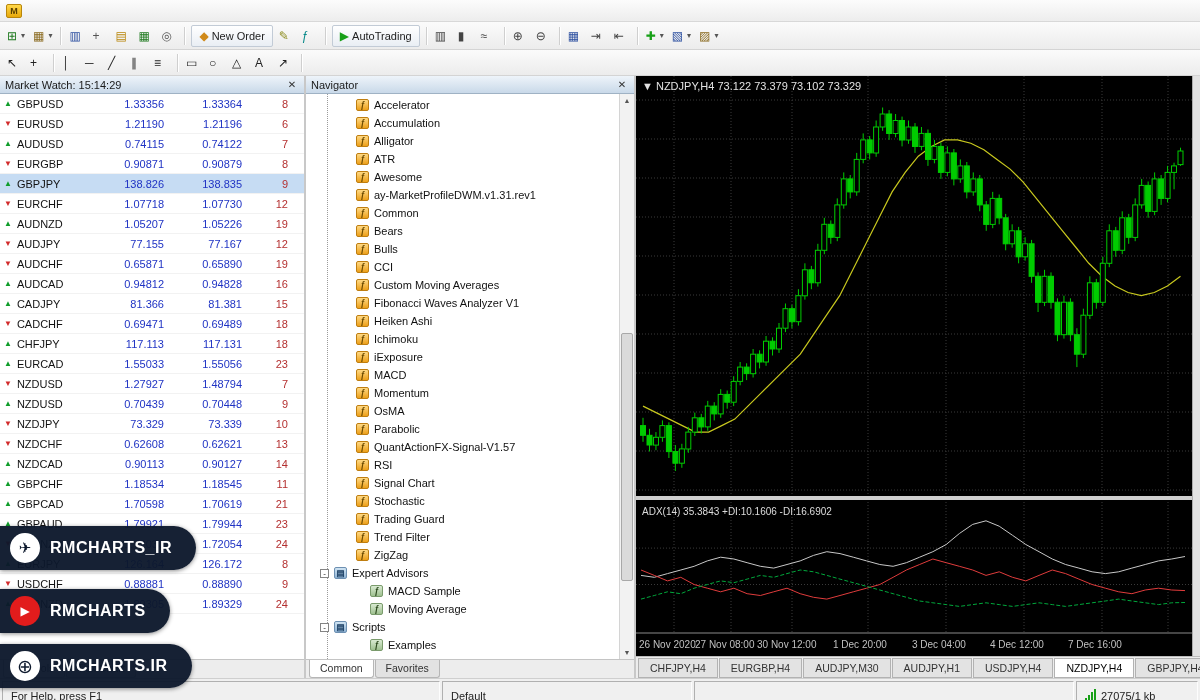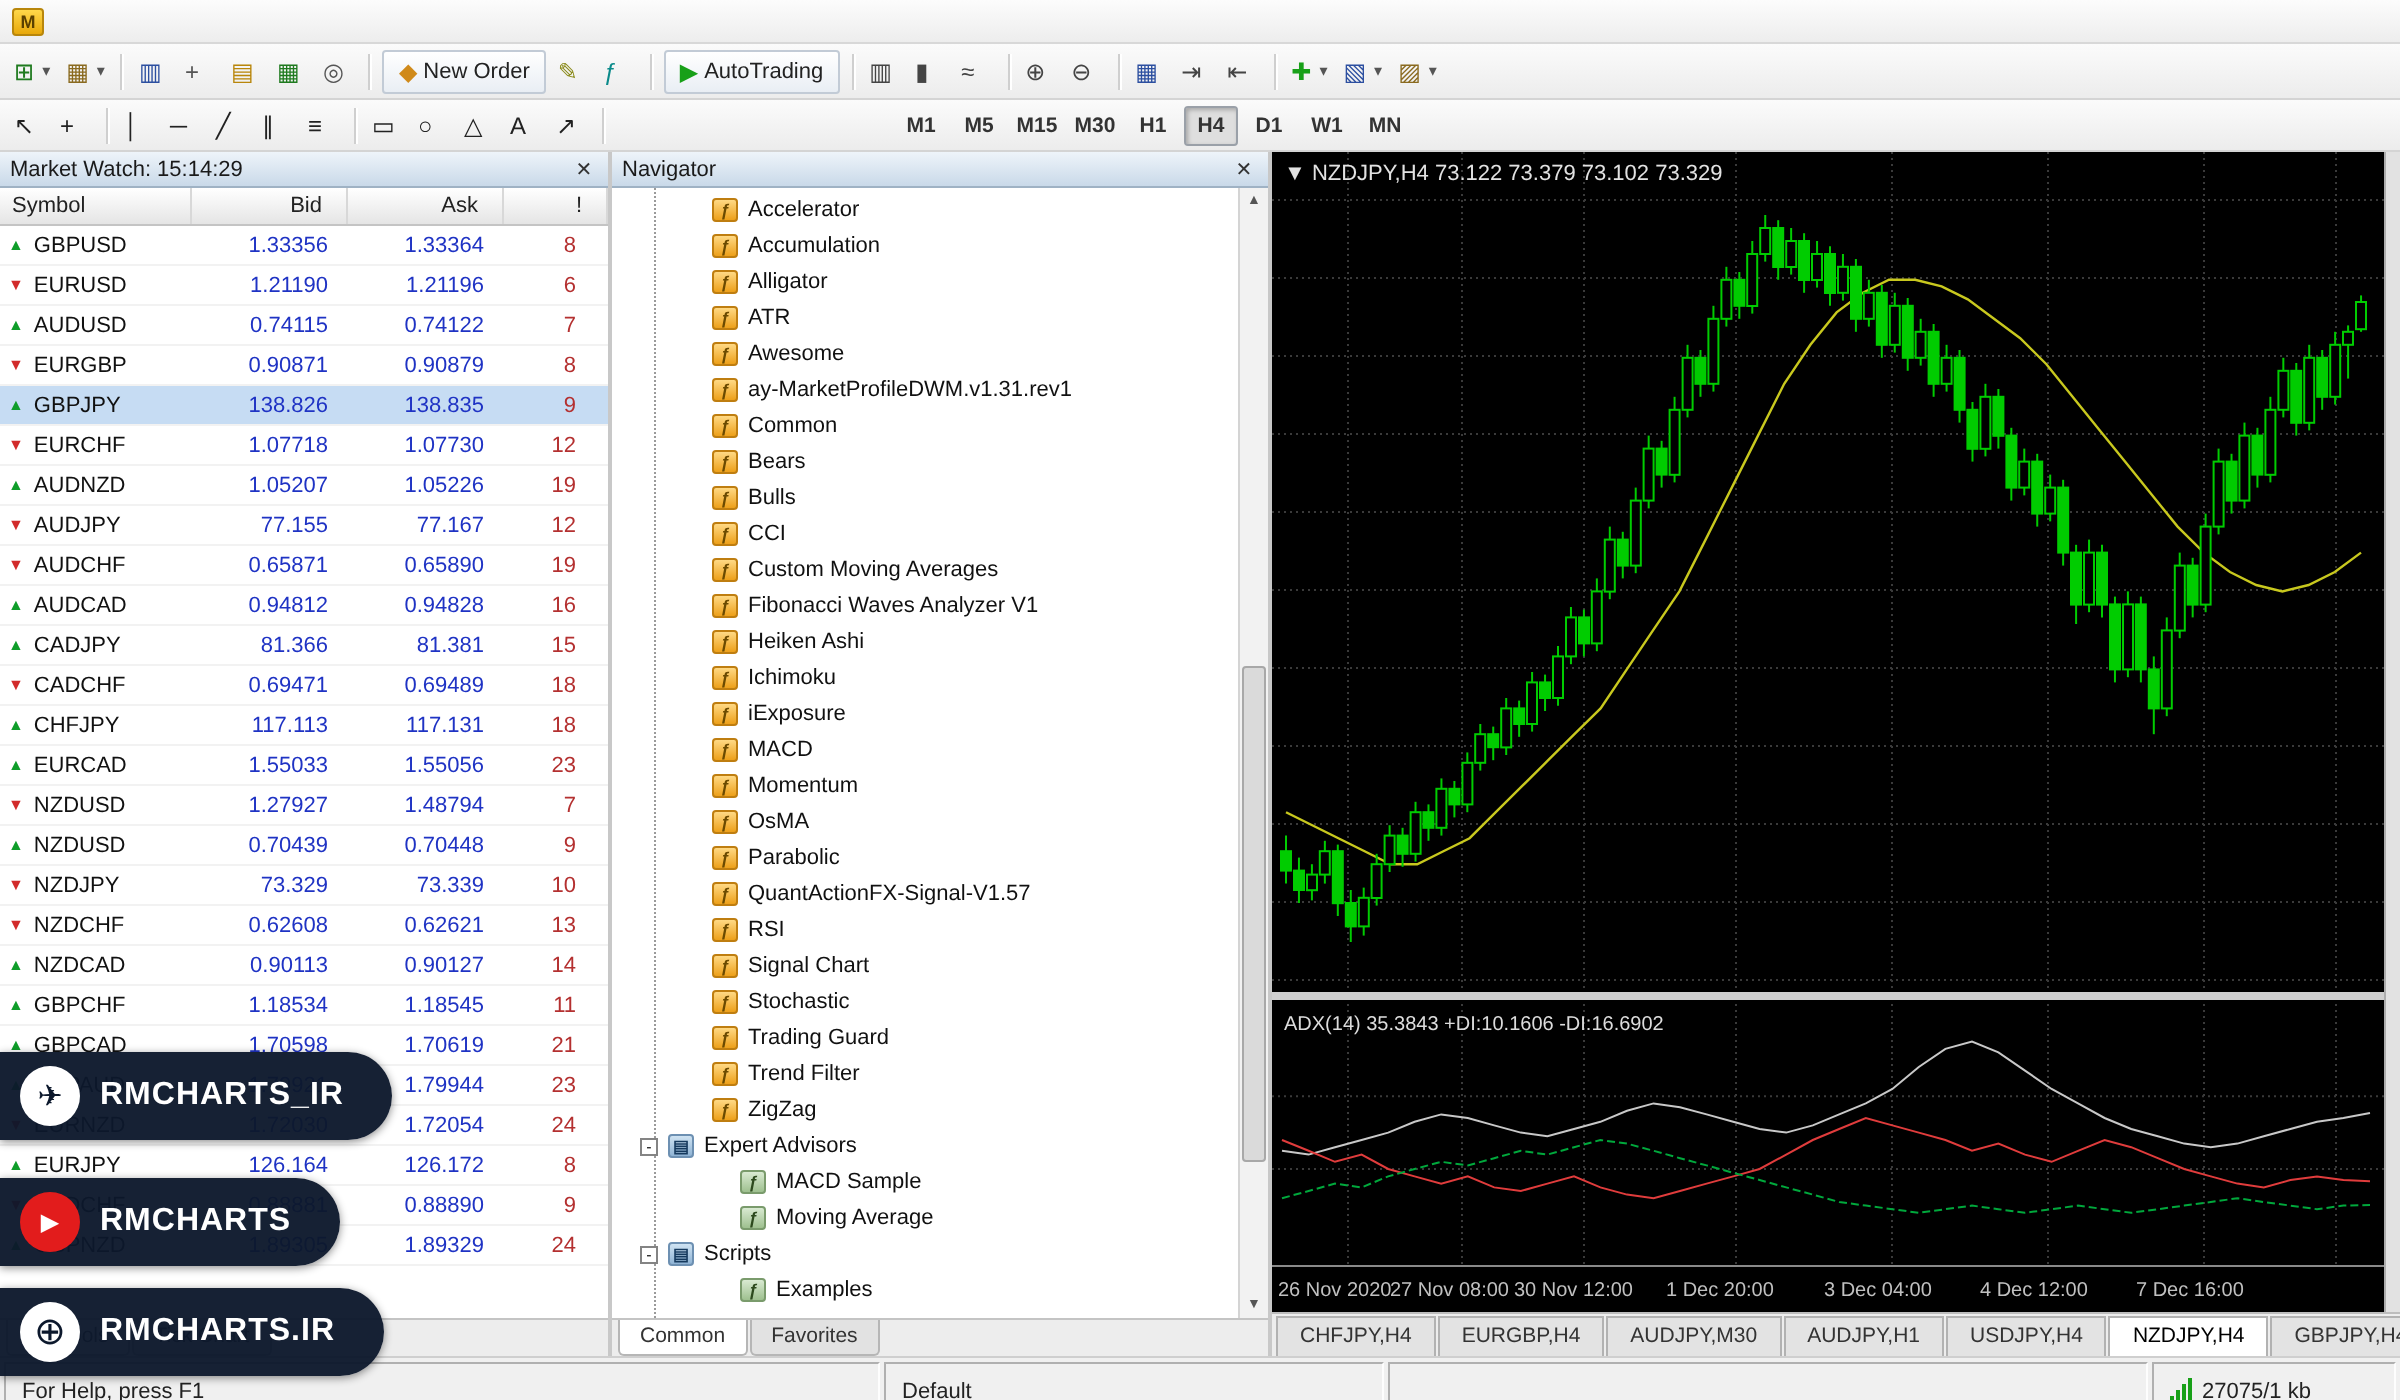--- a/index.html
+++ b/index.html
@@ -64,21 +64,21 @@
 .tree-icon.ea{background:linear-gradient(#d9ead2,#9ec08f);border:1px solid #7a9b6c;color:#2d4a1e}
 .vscroll{flex:0 0 15px;background:#f2f2f2;border-left:1px solid #d4d4d4;display:flex;flex-direction:column;align-items:center}
 .vs-arrow{font-size:7px;color:#555;padding:3px 0;cursor:default}
 .vs-track{flex:1;width:100%;position:relative}
 .vs-thumb{position:absolute;left:1px;right:1px;top:42%;height:46%;background:#dadada;border:1px solid #a8a8a8;border-radius:2px}
 
 
 .chartcol{flex:1;display:flex;flex-direction:column;min-width:0}
 .chartwrap{position:relative;flex:1;background:#000;overflow:hidden}
 .chart-vstrip{position:absolute;top:0;right:0;bottom:0;width:8px;background:#e2e2e2;border-left:1px solid #adadad}
-.chart-tabs{flex:0 0 22px;display:flex;align-items:center;gap:1px;background:#ededed;border-top:1px solid #bdbdbd;padding:1px 2px 0;overflow:hidden}
+.chart-tabs{flex:0 0 22px;display:flex;gap:1px;background:#ededed;border-top:1px solid #bdbdbd;padding:1px 2px 0;overflow:hidden}
 .ctab{padding:3px 11px 4px;border:1px solid #b2b2b2;background:#e3e3e3;color:#333;white-space:nowrap;font-size:10.5px}
 .ctab.active{background:#fff;color:#000}
 
 
 .statusbar{height:34px;display:flex;align-items:stretch;background:#f0f0f0;border-top:1px solid #cfcfcf;padding:2px;gap:2px}
 .sseg{display:flex;align-items:center;padding:0 8px;border:1px solid;border-color:#b0b0b0 #fdfdfd #fdfdfd #b0b0b0;color:#222;white-space:nowrap}
 .sseg.help{flex:0 0 438px}
 .sseg.profile{flex:0 0 250px}
 .sseg.fill{flex:1}
 .sseg.conn{flex:0 0 122px;gap:5px}
@@ -223,46 +223,29 @@
       </button>
       <button class="tb-btn">
         <span class="tb-ic" style="color: rgb(34, 34, 34);">A</span>
       </button>
       <button class="tb-btn">
         <span class="tb-ic" style="color: rgb(34, 34, 34);">↗</span>
       </button>
       <span class="tb-sep"></span>
     </span>
   <span class="tb-spacer"></span>
-  <span id="tf" style="display:inline-flex;align-items:center">
-      <button class="tf-btn">M1</button>
-      <button class="tf-btn">M5</button>
-      <button class="tf-btn">M15</button>
-      <button class="tf-btn">M30</button>
-      <button class="tf-btn">H1</button>
-      <button class="tf-btn active">H4</button>
-      <button class="tf-btn">D1</button>
-      <button class="tf-btn">W1</button>
-      <button class="tf-btn">MN</button>
-    </span>
 </div>
 
 <div class="main">
 
   <section class="panel mw">
     <header class="panel-header">
       <span>Market Watch: 15:14:29</span>
       <button class="close-btn">✕</button>
     </header>
-    <div class="mw-head" id="mw-head">
-        <div class="mw-hcell">Symbol</div>
-        <div class="mw-hcell num">Bid</div>
-        <div class="mw-hcell num">Ask</div>
-        <div class="mw-hcell num">!</div>
-      </div>
     <div class="mw-rows" id="mw-rows">
         <div class="mw-row">
           <div class="mw-sym">
             <span class="mw-arrow up">▲</span>
             <span>GBPUSD</span>
           </div>
           <div class="mw-num bid">1.33356</div>
           <div class="mw-num ask">1.33364</div>
           <div class="mw-num spread">8</div>
         </div>

